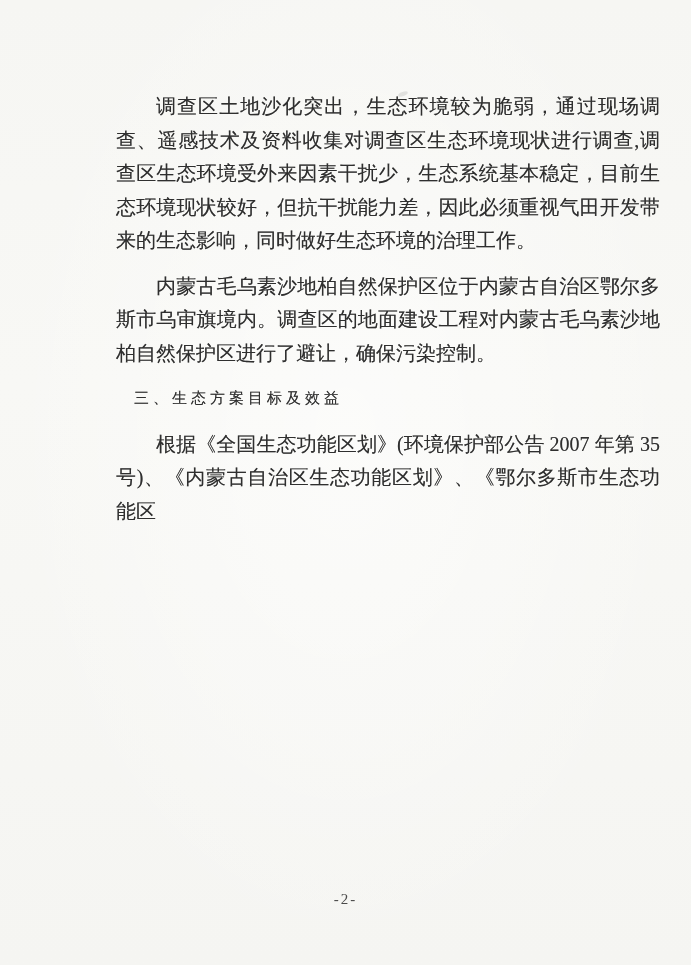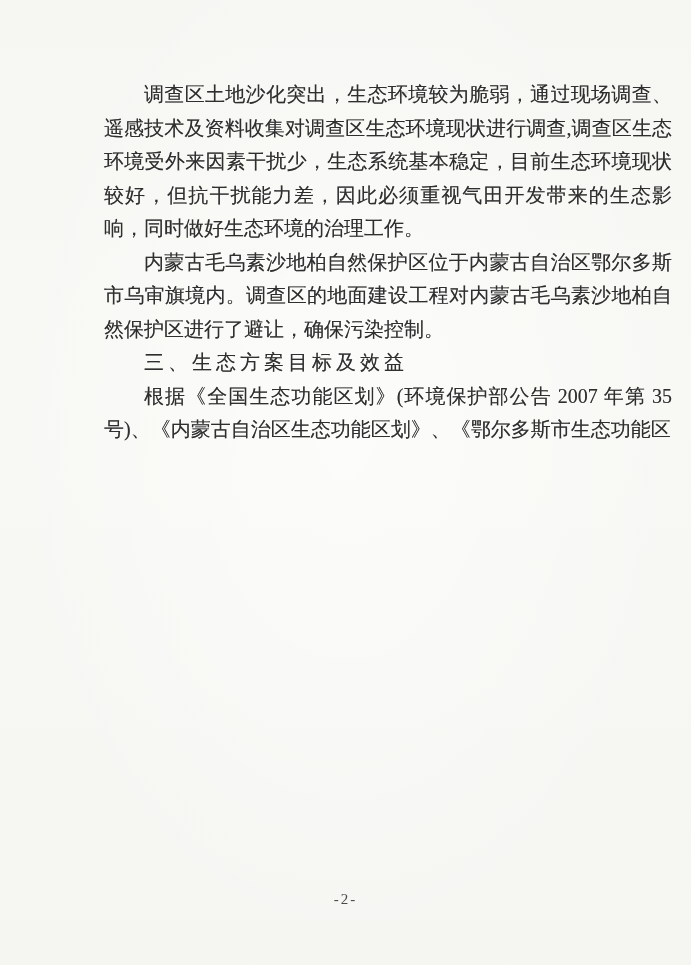--- a/index.html
+++ b/index.html
@@ -28,27 +28,27 @@
     left: 104px;
     top: 78px;
     width: 568px;
     color: #2f2f2f;
     font-size: 20px;
     line-height: 33.5px;
     text-align: justify;
     text-justify: inter-ideograph;
   }
   .para {
-    margin: 0;
+    margin: 12px;
     text-indent: 2em;
     text-shadow: 0 0 0.5px rgba(70,70,70,0.55);
   }
   .heading {
     margin: 0;
-    font-size: 20px;
+    font-size: 15px;
     font-weight: normal;
     text-indent: 2em;
     letter-spacing: 4px;
     text-shadow: 0 0 0.5px rgba(70,70,70,0.6);
   }
   .page-number {
     position: absolute;
     left: 0;
     top: 891px;
     width: 691px;

